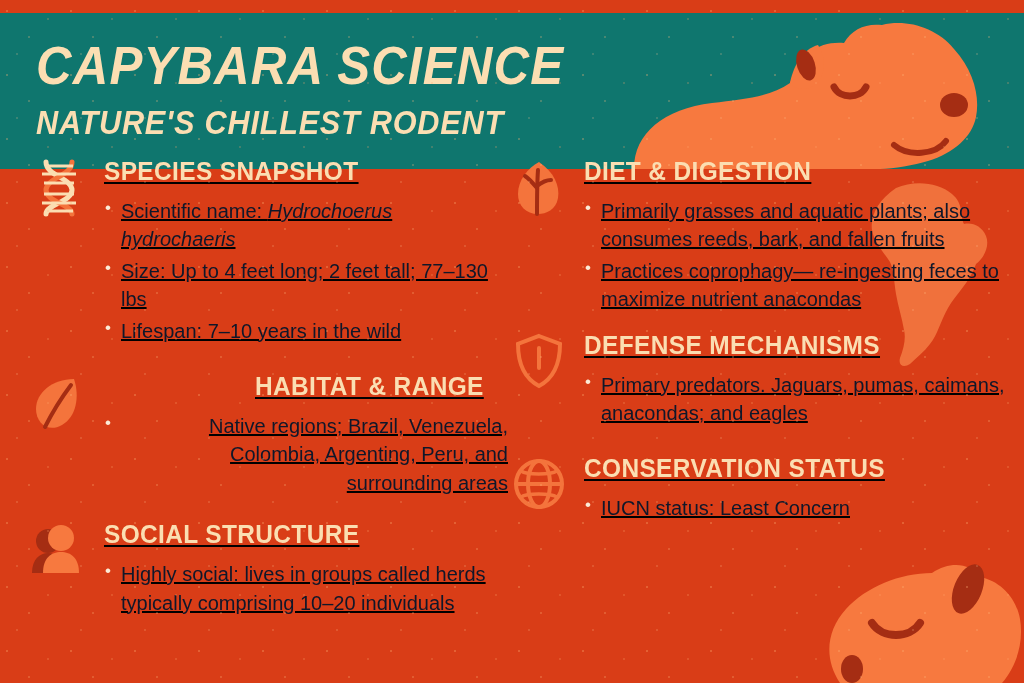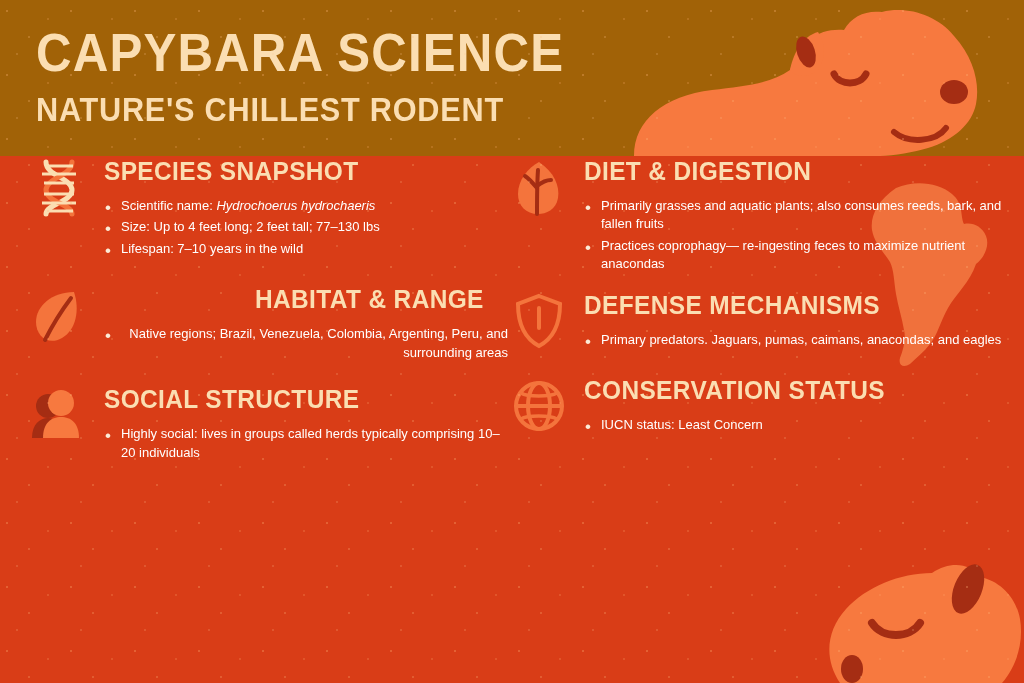--- a/index.html
+++ b/index.html
@@ -18,23 +18,23 @@
     background-image:
       radial-gradient(circle at 7px 11px, rgba(255,180,120,.55) 0.9px, transparent 1.1px),
       radial-gradient(circle at 29px 37px, rgba(255,190,130,.45) 0.9px, transparent 1.1px),
       radial-gradient(circle at 48px 19px, rgba(255,170,110,.40) 0.8px, transparent 1.0px),
       radial-gradient(circle at 17px 54px, rgba(255,200,150,.35) 0.8px, transparent 1.0px);
     background-size:64px 64px,64px 64px,64px 64px,64px 64px;
     z-index:6;
   }
   
   #header{
-    position:absolute;left:0;top:0;width:1024px;height:156px;
-    background:#a16207;
-    overflow:hidden;z-index:2;
+    position:absolute;left:0;top:13px;width:1024px;height:156px;
+    background:#0f766e;
+    overflow:hidden;z-index:2;font-style:italic;
   }
   #header-capy{position:absolute;right:0;top:0;width:430px;height:156px;}
   #title-block{position:absolute;left:36px;top:26px;z-index:3;}
   #main-title{
     font-size:53px;line-height:1.0;font-weight:bold;
     color:#FBDEB2;letter-spacing:1.2px;
     transform:scaleX(.93);transform-origin:left center;
     margin:0;white-space:nowrap;
   }
   #subtitle{
@@ -45,36 +45,36 @@
   }
   
   .decor{position:absolute;z-index:1;pointer-events:none;}
   #map-decor{right:4px;top:172px;width:160px;height:200px;}
   #corner-capy{right:0;bottom:0;width:270px;height:150px;}
   
   #content{position:absolute;left:0;top:156px;width:1024px;height:527px;z-index:4;}
   .col{position:absolute;top:0;}
   #col-left{left:28px;width:480px;}
   #col-right{left:508px;width:500px;}
-  .section{position:relative;margin-bottom:6px;}
+  .section{position:relative;margin-bottom:6px;text-decoration:underline;}
   .sec-icon{
     position:absolute;left:0;top:0;width:62px;height:62px;
   }
   .sec-body{margin-left:76px;}
   .sec-title{
     font-size:26px;font-weight:bold;color:#FBDEB2;
     letter-spacing:.4px;margin:0 0 10px 0;
     transform:scaleX(.94);transform-origin:left center;
     white-space:nowrap;
   }
   ul.bullets{margin:0;padding:0;list-style:none;}
   ul.bullets li{
     position:relative;
-    color:#ffffff;
-    font-size:13px;
+    color:#0f172a;
+    font-size:20px;
     line-height:1.42;
     padding-left:17px;
     margin-bottom:3px;
   }
   ul.bullets li::before{
     content:"\2022";
     position:absolute;left:1px;top:-1px;
     color:#FCEBD6;font-size:17px;
   }
   ul.bullets li i{font-style:italic;}

